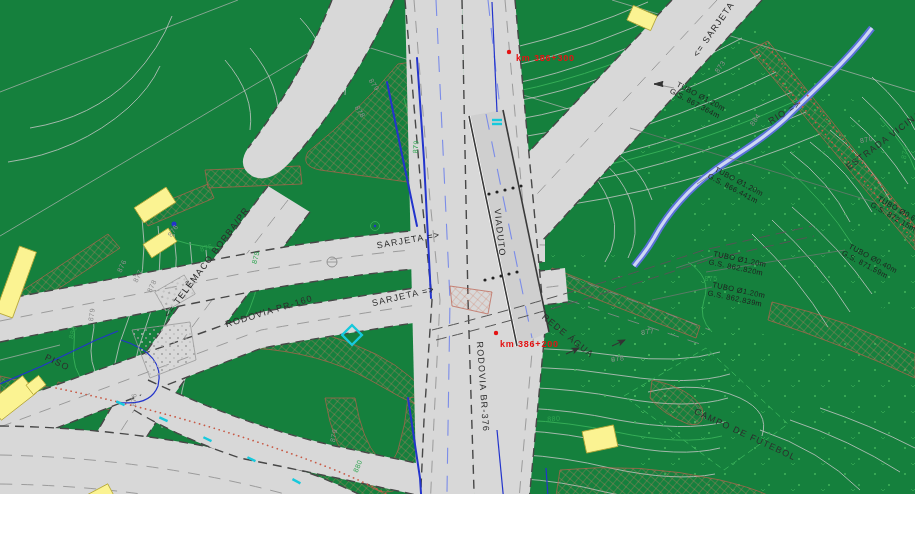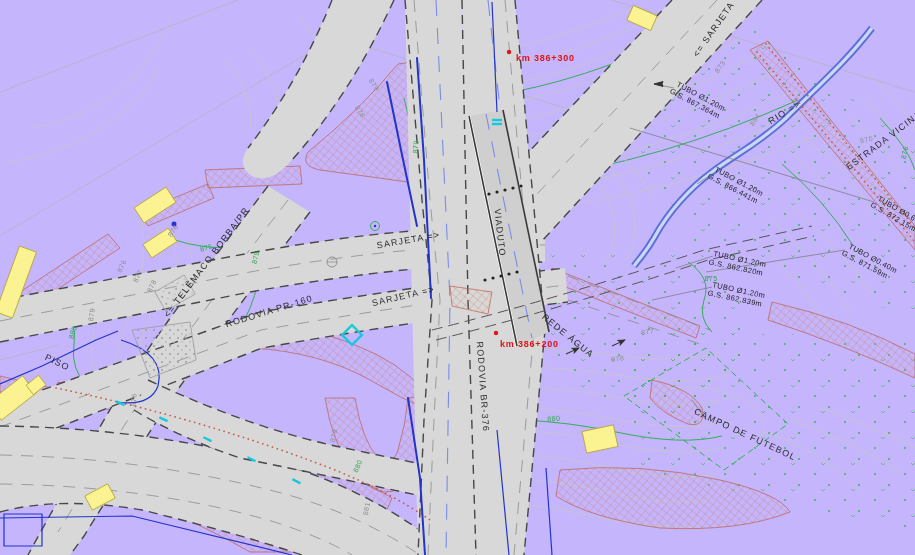--- a/index.html
+++ b/index.html
@@ -1,16 +1,16 @@
 <!DOCTYPE html>
 <html><head>
 <meta charset="utf-8">
 <style>
   html,body{margin:0;padding:0;background:#fff;}
-  #stage{position:relative;width:915px;height:555px;overflow:hidden;background:#c4b5fd;}
+  #stage{position:relative;width:915px;height:494px;overflow:hidden;background:#15803d;}
   svg{display:block}
   text{font-family:"Liberation Sans","DejaVu Sans",sans-serif;}
   .lbl{font-size:9px;fill:#2d2d2d;letter-spacing:1.2px;}
   .tb{font-size:7.5px;fill:#1f1f1f;letter-spacing:.4px;}
   .cl{font-size:7px;fill:#8f8f8f;letter-spacing:.5px;}
   .clg{fill:#2fa551;}
   .rl{font-size:9px;fill:#e41313;letter-spacing:.8px;font-weight:bold;}
   .rd{fill:#d8d8d8;}
   .rdv{fill:#cfcfcf;}
   .e1{fill:none;stroke:#474747;stroke-width:1.4;stroke-dasharray:9 6;}

